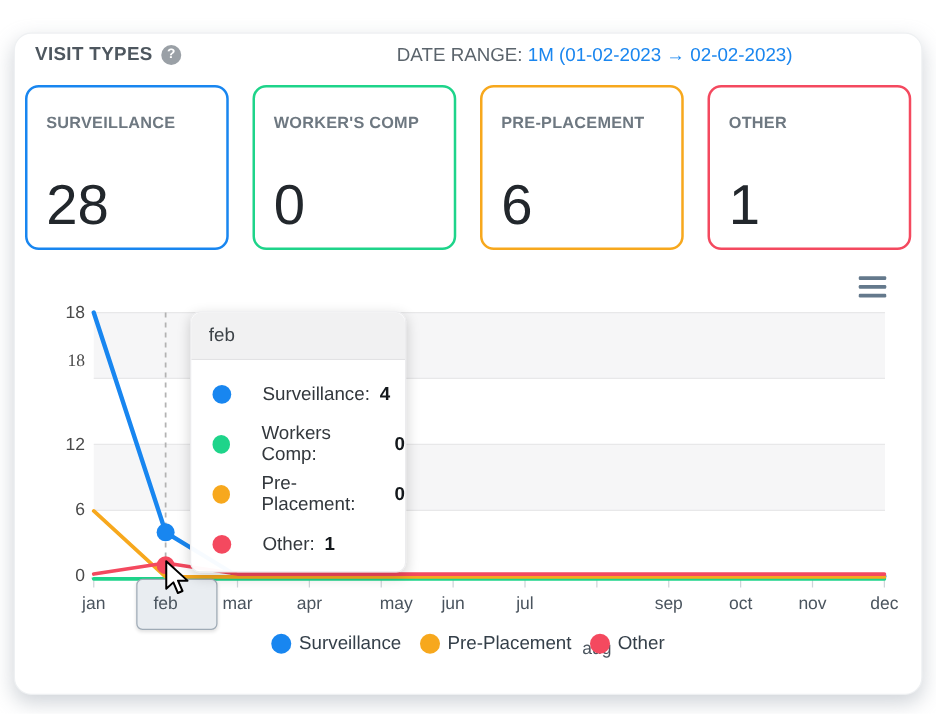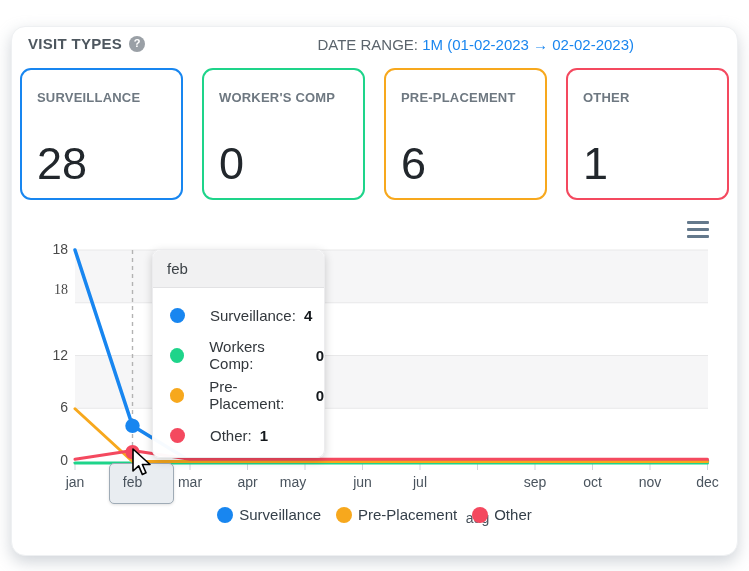--- a/index.html
+++ b/index.html
@@ -138,21 +138,21 @@
       <div class="ylab" style="left: 28px; top: 346.5px;">12</div>
       <div class="ylab" style="left: 28px; top: 282px; font-family: Liberation Serif, serif;">18</div>
       <div class="ylab" style="left: 28px; top: 241px;">18</div>
     </div>
   <div class="hoverbox"></div>
   <div id="xLabels">
       <div class="xlab" style="left: 46px;">jan</div>
       <div class="xlab" style="left: 103.5px;">feb</div>
       <div class="xlab" style="left: 161px;">mar</div>
       <div class="xlab" style="left: 218.5px;">apr</div>
-      <div class="xlab" style="left: 264px;">may</div>
+      <div class="xlab" style="left: 288px;">may</div>
       <div class="xlab" style="left: 333.5px;">jun</div>
       <div class="xlab" style="left: 391px;">jul</div>
       <div class="xlab" style="left: 448.5px; margin-top: 36px;">aug</div>
       <div class="xlab" style="left: 506px;">sep</div>
       <div class="xlab" style="left: 563.5px;">oct</div>
       <div class="xlab" style="left: 621px;">nov</div>
       <div class="xlab" style="left: 678.5px;">dec</div>
     </div>
 
   <div class="legend" id="legend">

